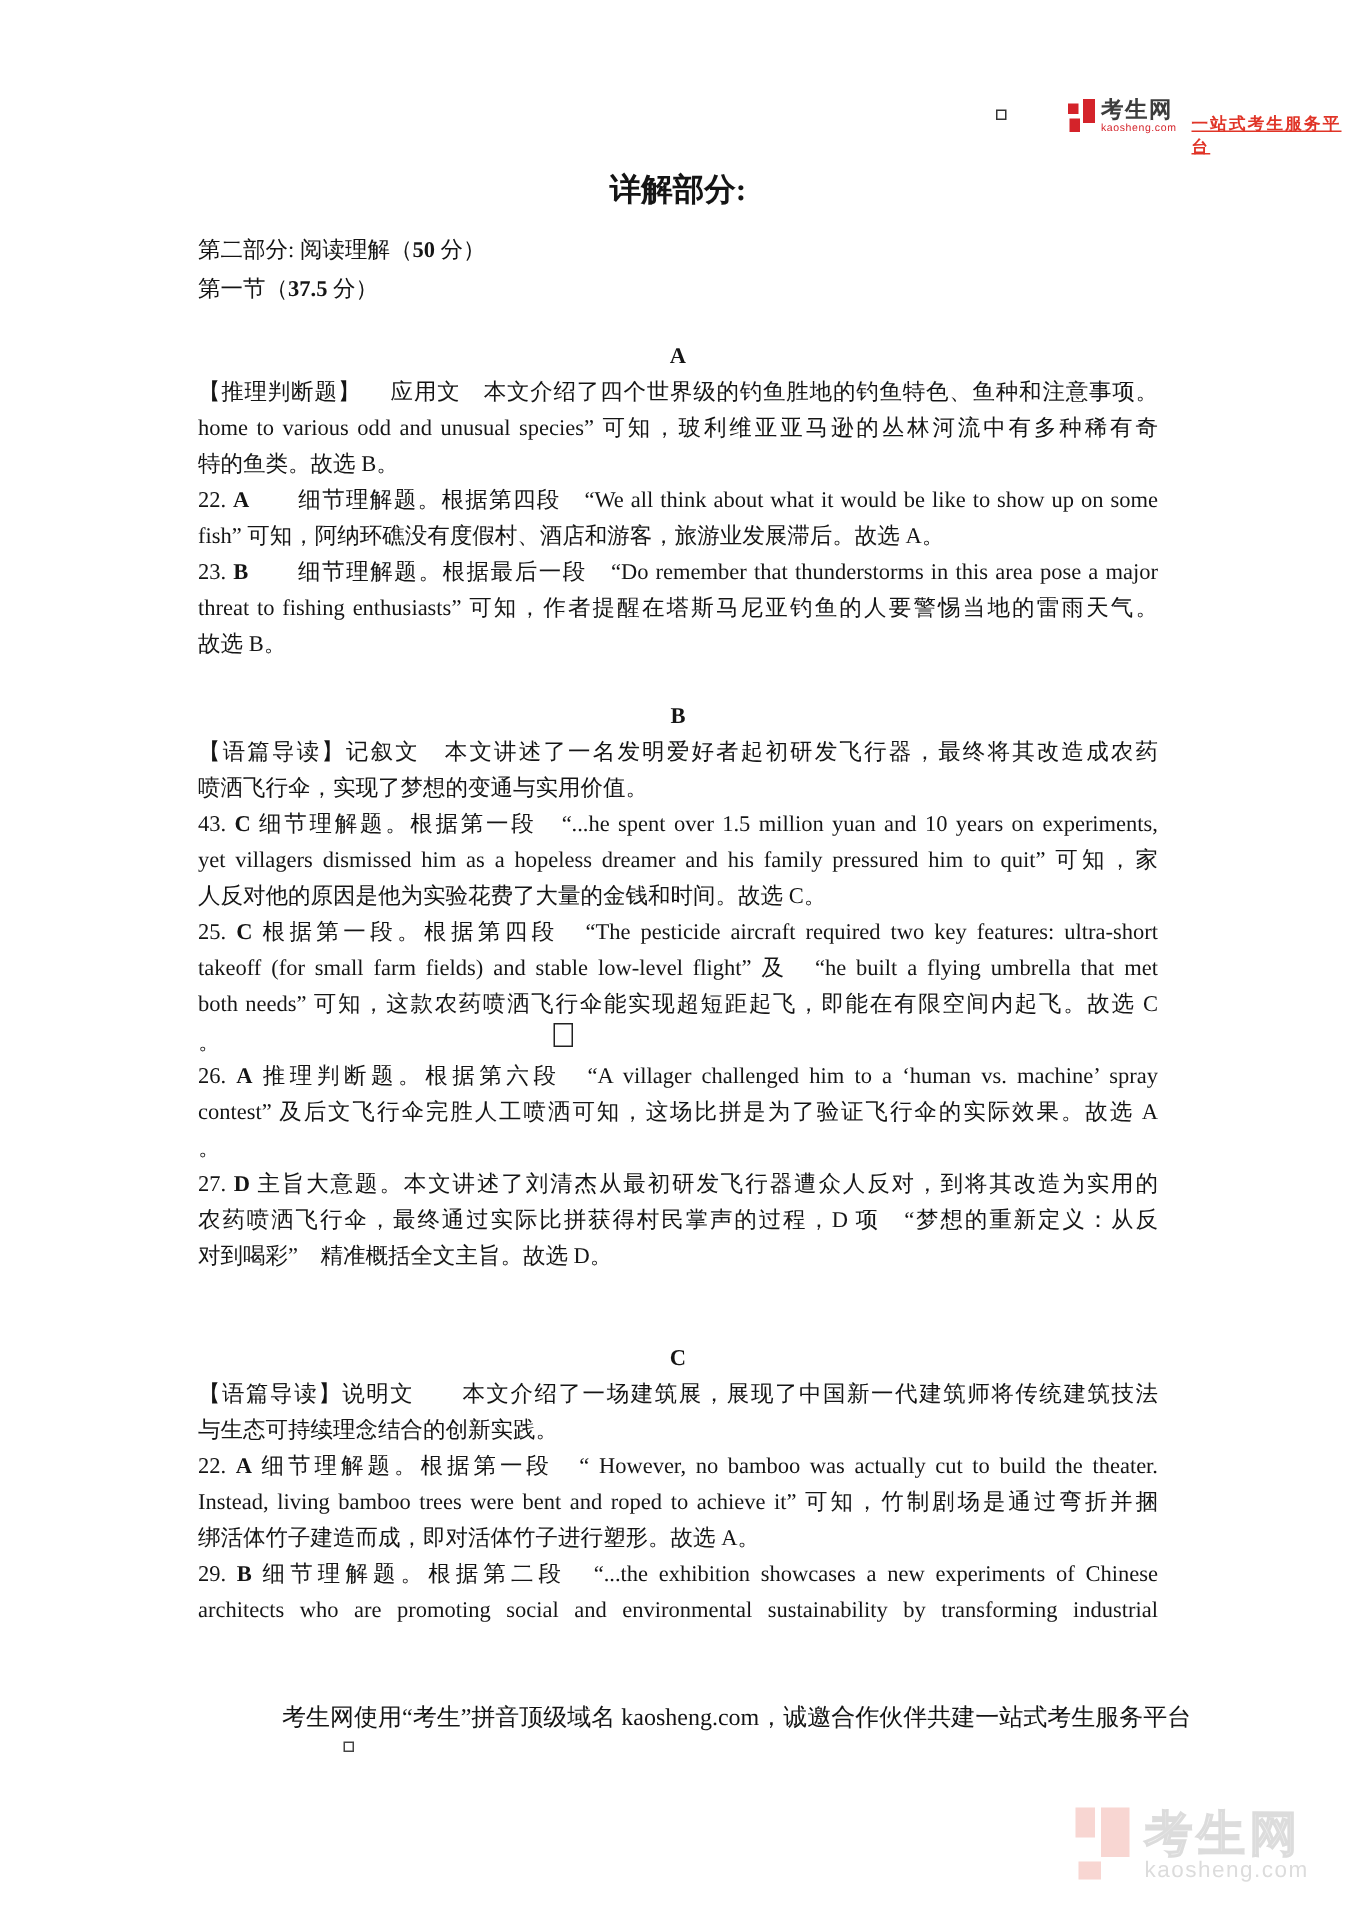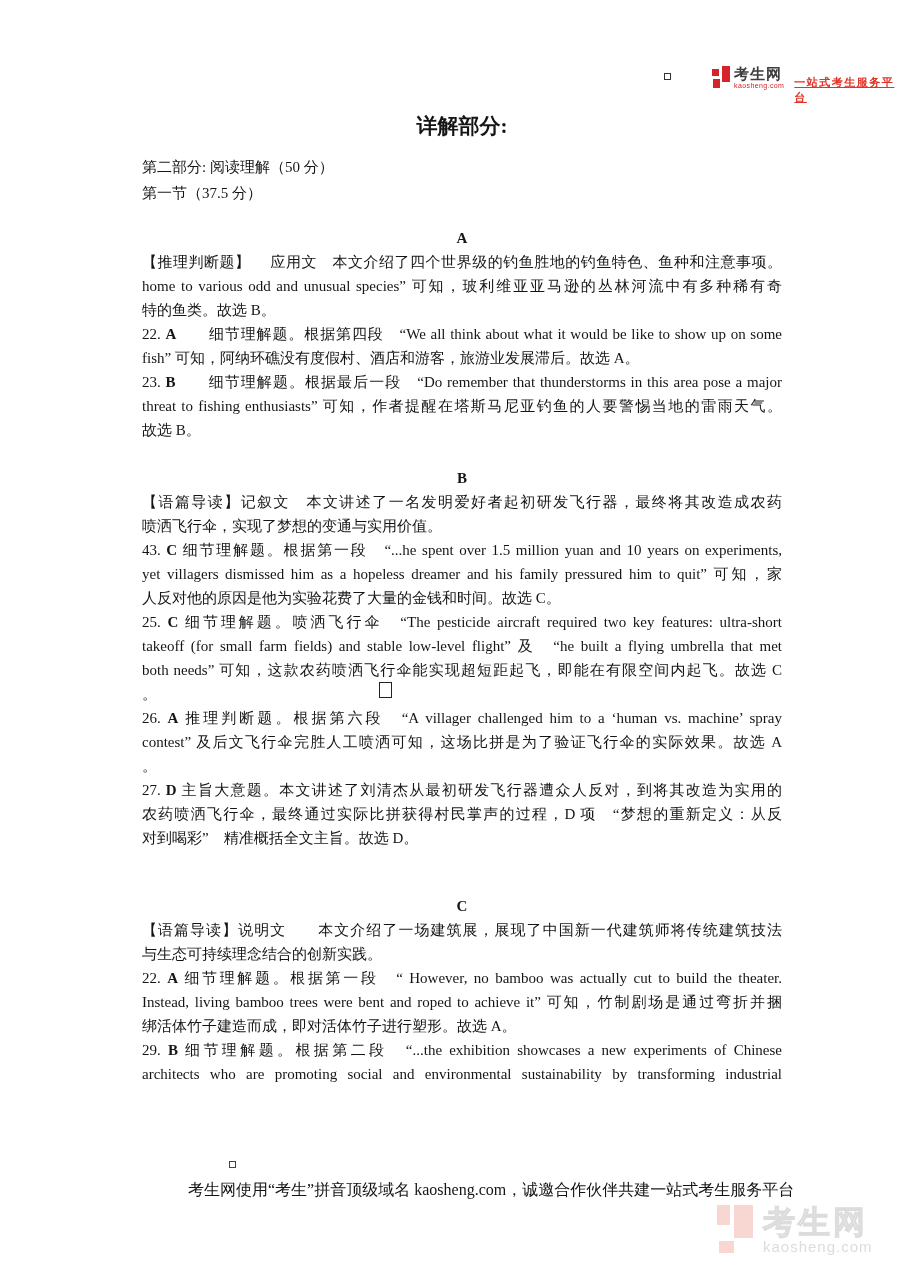--- a/index.html
+++ b/index.html
@@ -15,36 +15,36 @@
   .brand-icon .blk{position:absolute;background:#d4232a;}
   .brand-icon .b1{left:0;top:3px;width:7px;height:7px;}
   .brand-icon .b2{left:1px;top:13px;width:7px;height:9px;}
   .brand-icon .b3{left:10px;top:0;width:8px;height:16px;}
   .brand-text{margin-left:4px;font-family:"Liberation Sans","DejaVu Sans",sans-serif;}
   .brand-name{font-size:15px;font-weight:bold;color:#3d3d3d;letter-spacing:1px;line-height:16px;margin-top:6px;}
   .brand-domain{font-size:7px;color:#d4232a;letter-spacing:.4px;line-height:8px;}
   .brand-tagline{margin-left:10px;margin-top:15px;font-size:11px;font-weight:bold;color:#e03427;
     letter-spacing:1.5px;font-family:"Liberation Sans","DejaVu Sans",sans-serif;text-decoration:underline;}
   
-  .content{position:absolute;left:142px;top:112px;width:640px;font-size:15px;line-height:24px;}
+  .content{position:absolute;left:132px;top:112px;width:640px;font-size:15px;line-height:24px;}
   .doc-title{text-align:center;font-size:21px;font-weight:bold;line-height:28px;margin-bottom:14px;}
   .meta-line{line-height:26px;}
-  .meta-line b{font-weight:normal;}
+  .meta-line b{font-weight:bold;}
   #sections{margin-top:20px;}
   .sec-letter{text-align:center;font-weight:bold;line-height:24px;}
   .ln{height:24px;overflow:hidden;text-align:justify;text-align-last:justify;}
   .ln.end{text-align-last:left;}
   .ln b{font-weight:bold;}
   .section.idx1{margin-top:24px;}
   .section.idx2{margin-top:44px;}
   .glyph-box{display:inline-block;width:11px;height:14px;border:1.5px solid #222;
     margin-left:222px;vertical-align:1px;background:#fff;}
   
   .footer-marker{position:absolute;left:229px;top:1161px;width:5px;height:5px;border:1px solid #444;background:#fff;}
-  .footer-text{position:absolute;left:188px;top:1178px;width:680px;font-size:16px;line-height:24px;color:#141414;}
+  .footer-text{position:absolute;left:188px;top:1134px;width:680px;font-size:16px;line-height:24px;color:#141414;}
   
   .wm{position:absolute;left:717px;top:1205px;display:flex;align-items:flex-start;}
   .wm-icon{position:relative;width:37px;height:48px;flex:0 0 auto;}
   .wm-icon .blk{position:absolute;background:#f8d6d2;}
   .wm-icon .b1{left:0;top:0;width:13px;height:20px;}
   .wm-icon .b2{left:17px;top:0;width:19px;height:33px;}
   .wm-icon .b3{left:2px;top:36px;width:15px;height:12px;}
   .wm-text{margin-left:9px;font-family:"Liberation Sans","DejaVu Sans",sans-serif;}
   .wm-name{font-size:32px;line-height:34px;font-weight:bold;letter-spacing:3px;
     color:#f2f2f2;-webkit-text-stroke:1px #dcdcdc;}
@@ -84,21 +84,21 @@
         <div class="ln"><span>threat to fishing enthusiasts” 可知，作者提醒在塔斯马尼亚钓鱼的人要警惕当地的雷雨天气。</span></div>
         <div class="ln end"><span>故选 B。</span></div>
       </div>
       <div class="section idx1">
         <div class="sec-letter">B</div>
         <div class="ln"><span>【语篇导读】记叙文　本文讲述了一名发明爱好者起初研发飞行器，最终将其改造成农药</span></div>
         <div class="ln end"><span>喷洒飞行伞，实现了梦想的变通与实用价值。</span></div>
         <div class="ln"><span>43. </span><b>C</b><span> 细节理解题。根据第一段　“...he spent over 1.5 million yuan and 10 years on experiments,</span></div>
         <div class="ln"><span>yet villagers dismissed him as a hopeless dreamer and his family pressured him to quit” 可知，家</span></div>
         <div class="ln end"><span>人反对他的原因是他为实验花费了大量的金钱和时间。故选 C。</span></div>
-        <div class="ln"><span>25. </span><b>C</b><span> 细节理解题。喷洒飞行伞　“The pesticide aircraft required two key features: ultra-short</span></div>
+        <div class="ln"><span>25. </span><b>C</b><span> 根据第一段。根据第四段　“The pesticide aircraft required two key features: ultra-short</span></div>
         <div class="ln"><span>takeoff (for small farm fields) and stable low-level flight” 及　“he built a flying umbrella that met</span></div>
         <div class="ln"><span>both needs” 可知，这款农药喷洒飞行伞能实现超短距起飞，即能在有限空间内起飞。故选 C</span></div>
         <div class="ln end"><span>。</span><span class="glyph-box"></span></div>
         <div class="ln"><span>26. </span><b>A</b><span> 推理判断题。根据第六段　“A villager challenged him to a ‘human vs. machine’ spray</span></div>
         <div class="ln"><span>contest” 及后文飞行伞完胜人工喷洒可知，这场比拼是为了验证飞行伞的实际效果。故选 A</span></div>
         <div class="ln end"><span>。</span></div>
         <div class="ln"><span>27. </span><b>D</b><span> 主旨大意题。本文讲述了刘清杰从最初研发飞行器遭众人反对，到将其改造为实用的</span></div>
         <div class="ln"><span>农药喷洒飞行伞，最终通过实际比拼获得村民掌声的过程，D 项　“梦想的重新定义：从反</span></div>
         <div class="ln end"><span>对到喝彩”　精准概括全文主旨。故选 D。</span></div>
       </div>

